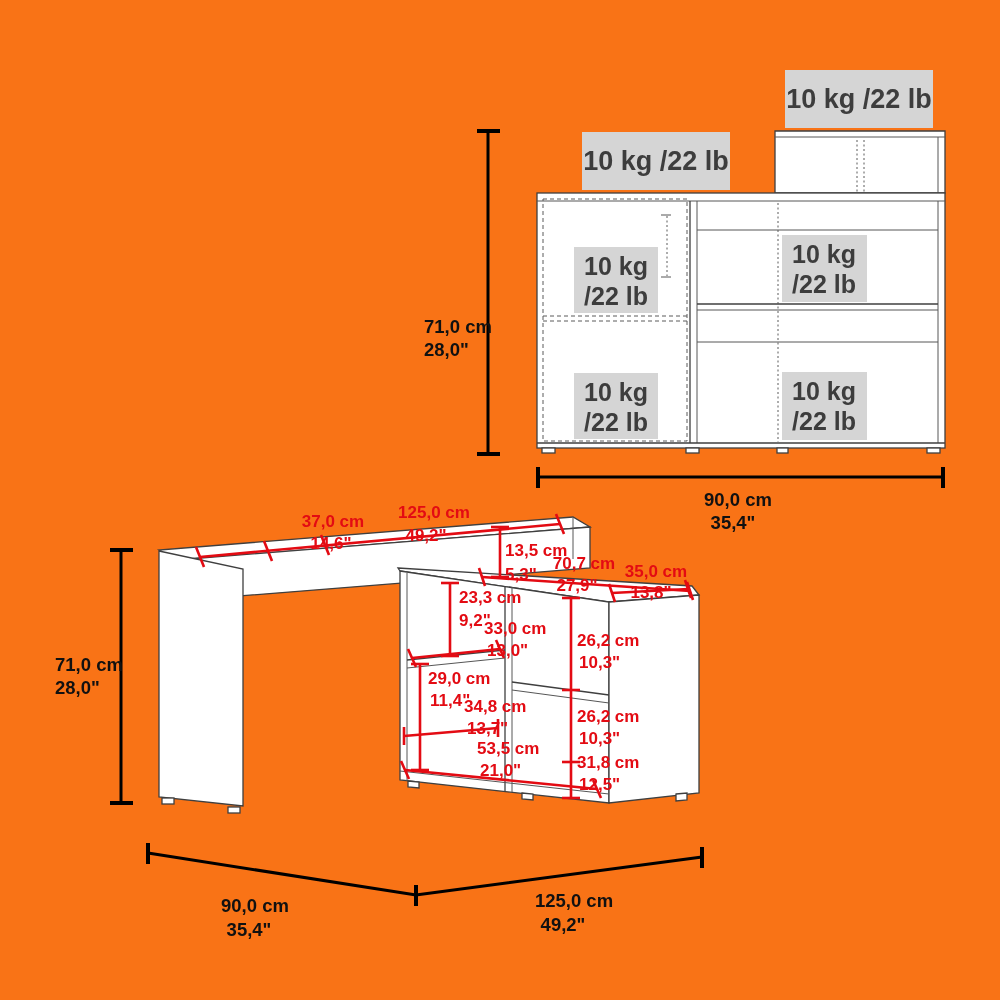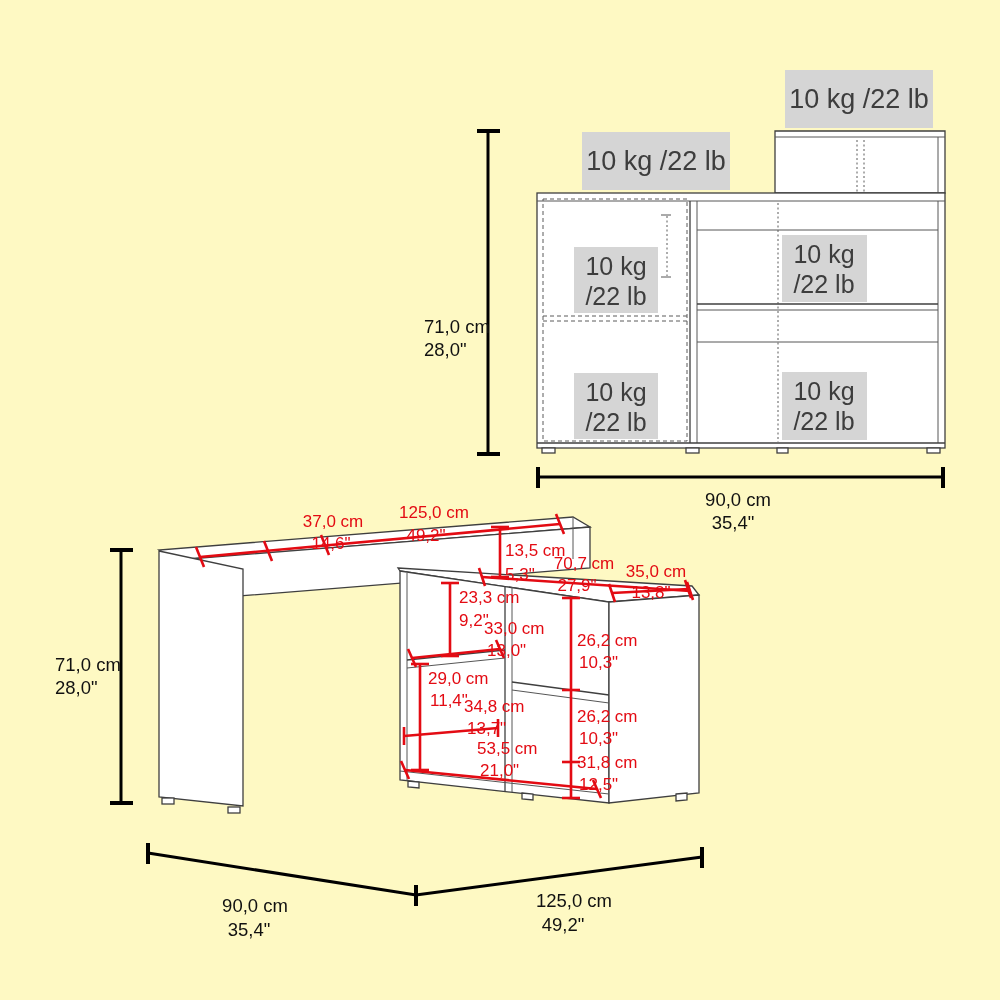--- a/index.html
+++ b/index.html
@@ -1,17 +1,17 @@
 <!DOCTYPE html>
 <html><head>
 <meta charset="utf-8">
 <style>
   html,body{margin:0;padding:0;background:#ffffff;}
-  .stage{width:1000px;height:1000px;position:relative;background:#fef9c3;overflow:hidden;
-         font-family:"Liberation Sans","DejaVu Sans",sans-serif;}
+  .stage{width:1000px;height:1000px;position:relative;background:#f97316;overflow:hidden;
+         font-family:"Liberation Sans","DejaVu Sans",sans-serif;font-weight:bold;}
   svg{display:block;}
   .furn{fill:#ffffff;stroke:#3f3f3f;stroke-width:1.3;}
   .furn-line{fill:none;stroke:#3f3f3f;stroke-width:1.3;}
   .furn-thin{fill:none;stroke:#565656;stroke-width:1;}
   .dash{fill:none;stroke:#5a5a5a;stroke-width:1;stroke-dasharray:4 3;}
   .dash2{fill:none;stroke:#5a5a5a;stroke-width:1;stroke-dasharray:2 2.5;}
   .graybox{fill:#d5d5d5;stroke:none;}
   .wtext{fill:#3d3d3d;}
   .dimline{stroke:#000000;stroke-width:3;fill:none;}
   .dimtick{stroke:#000000;stroke-width:4;fill:none;}

